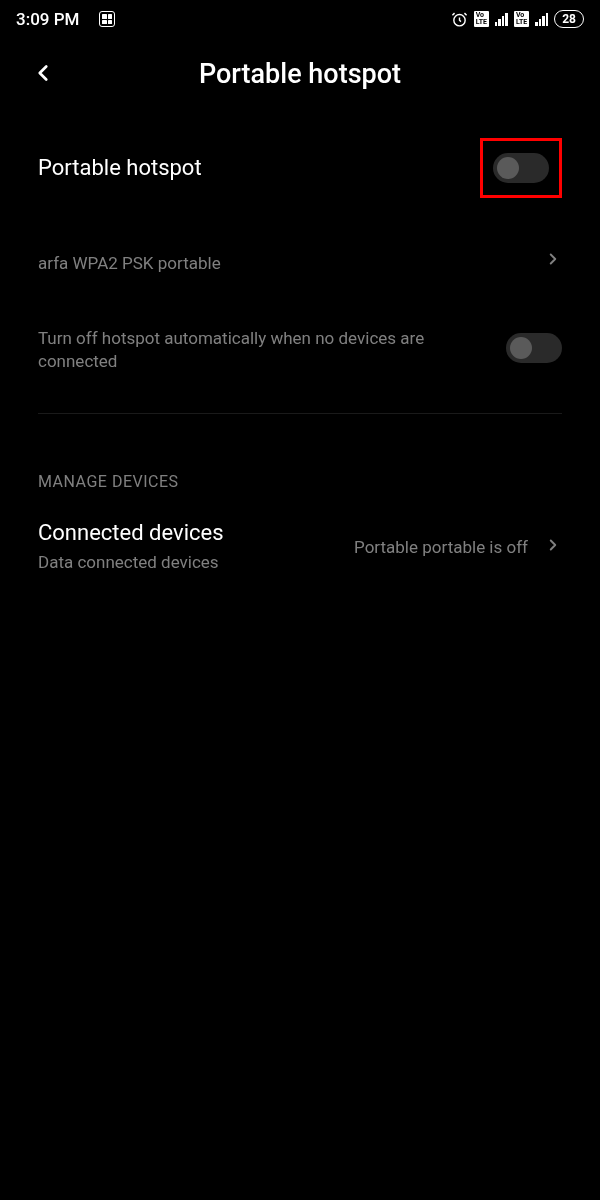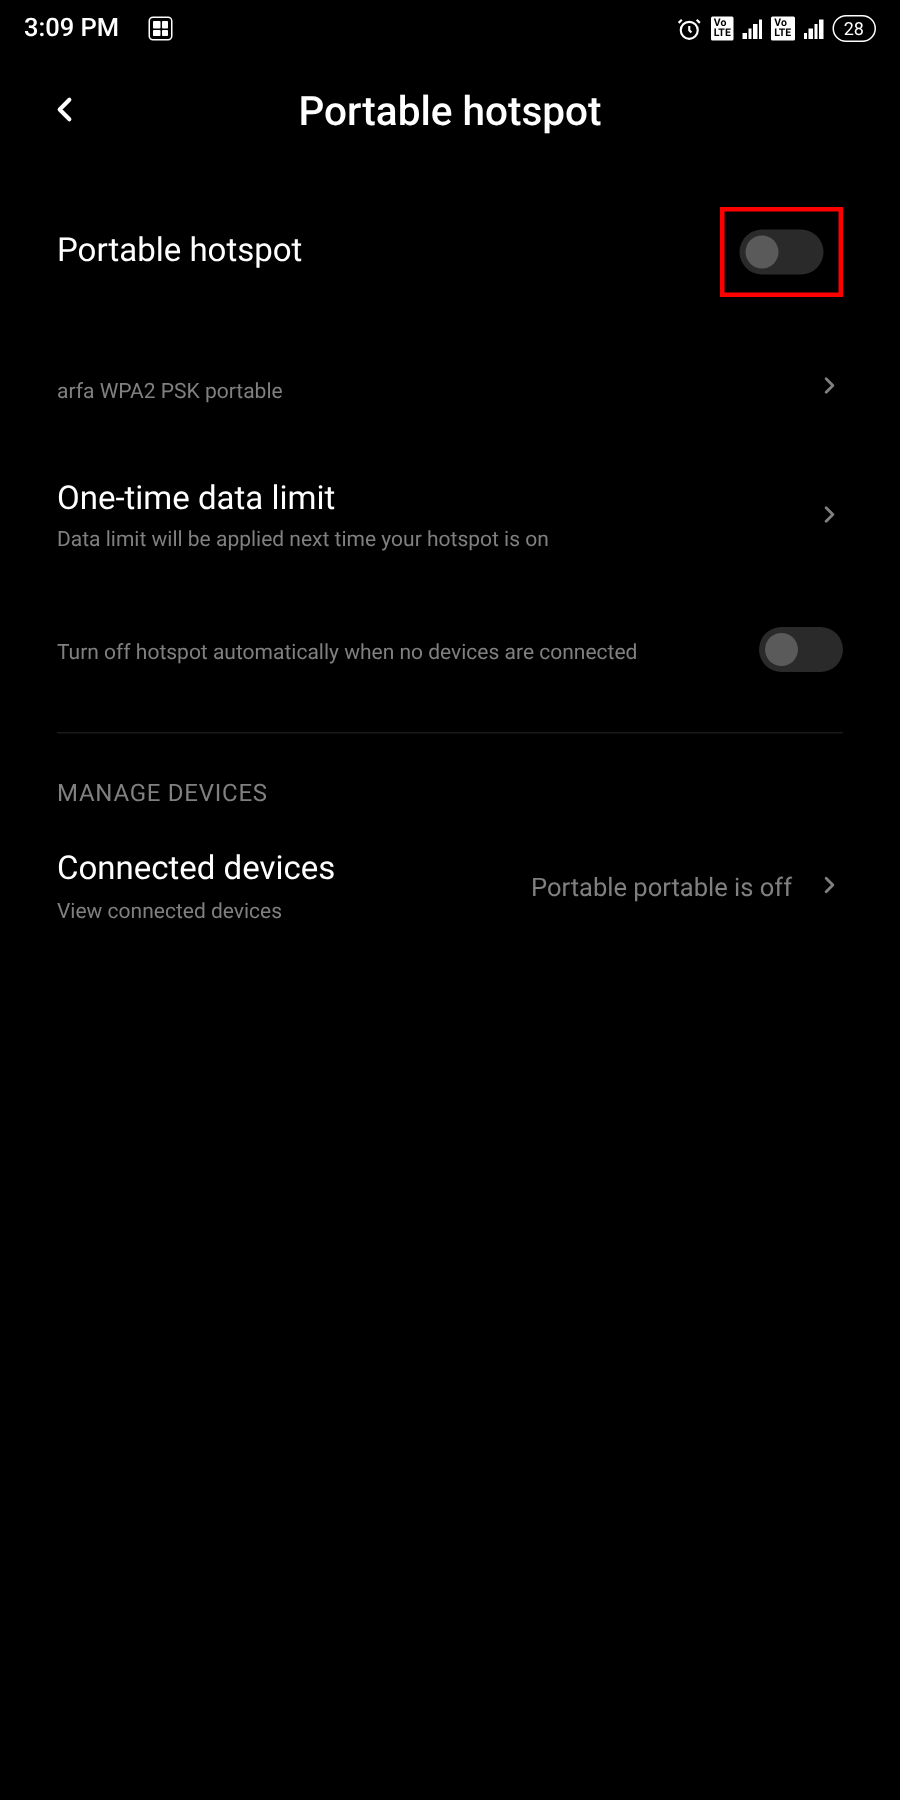--- a/index.html
+++ b/index.html
@@ -32,21 +32,21 @@
   }
   .status-icon {
     display: inline-flex;
     align-items: center;
   }
   .battery {
     border: 1.5px solid #fff;
     border-radius: 10px;
     padding: 1px 7px;
     font-size: 12px;
-    font-weight: 400;
+    font-weight: 700;
   }
   .header {
     display: flex;
     align-items: center;
     padding: 24px 20px 28px 20px;
     position: relative;
   }
   .back-btn {
     position: absolute;
     left: 30px;
@@ -72,21 +72,21 @@
     flex: 1;
     padding-right: 12px;
   }
   .row-title {
     font-size: 22px;
     font-weight: 400;
     color: #ffffff;
     line-height: 1.3;
   }
   .row-sub {
-    font-size: 14px;
+    font-size: 17px;
     color: #808080;
     margin-top: 4px;
     line-height: 1.35;
   }
   .toggle {
     width: 56px;
     height: 30px;
     background: #2a2a2a;
     border-radius: 15px;
     position: relative;
@@ -120,20 +120,21 @@
   .divider {
     height: 1px;
     background: #1a1a1a;
     margin: 20px 18px 0 18px;
   }
   .section-header {
     font-size: 16px;
     color: #808080;
     letter-spacing: 0.5px;
     padding: 30px 18px 8px 18px;
+    margin-top: 28px;
   }
   .row-flex-end {
     display: flex;
     align-items: center;
     gap: 8px;
   }
   .grid-icon {
     border: 1.5px solid #fff;
     border-radius: 3px;
     width: 16px;
@@ -232,49 +233,38 @@
     <div class="row-text">
       <div class="row-sub">arfa WPA2 PSK portable</div>
     </div>
     <span class="chevron">
       <svg width="18" height="18" viewBox="0 0 24 24" fill="none" stroke="#808080" stroke-width="2.5" stroke-linecap="round" stroke-linejoin="round">
           <polyline points="9 18 15 12 9 6"></polyline>
         </svg>
     </span>
   </div>
 
-  <div class="row" style="padding-top:28px;">
-    <div class="row-text">
-      <div class="row-title">One-time data limit</div>
-      <div class="row-sub">Data limit will be applied next time your hotspot is on</div>
-    </div>
-    <span class="chevron">
-      <svg width="18" height="18" viewBox="0 0 24 24" fill="none" stroke="#808080" stroke-width="2.5" stroke-linecap="round" stroke-linejoin="round">
-          <polyline points="9 18 15 12 9 6"></polyline>
-        </svg>
-    </span>
-  </div>
 
   <div class="row" style="padding-top:28px;">
     <div class="row-text">
       <div class="row-sub">Turn off hotspot automatically when no devices are connected</div>
     </div>
     <div class="toggle">
       <div class="toggle-knob"></div>
     </div>
   </div>
 
   <div class="divider"></div>
 
   <div class="section-header">MANAGE DEVICES</div>
 
   <div class="row">
     <div class="row-text">
       <div class="row-title">Connected devices</div>
-      <div class="row-sub">View connected devices</div>
+      <div class="row-sub">Data connected devices</div>
     </div>
     <div class="row-flex-end">
       <div class="row-right-text">Portable portable is off</div>
       <span class="chevron">
         <svg width="18" height="18" viewBox="0 0 24 24" fill="none" stroke="#808080" stroke-width="2.5" stroke-linecap="round" stroke-linejoin="round">
             <polyline points="9 18 15 12 9 6"></polyline>
           </svg>
       </span>
     </div>
   </div>

